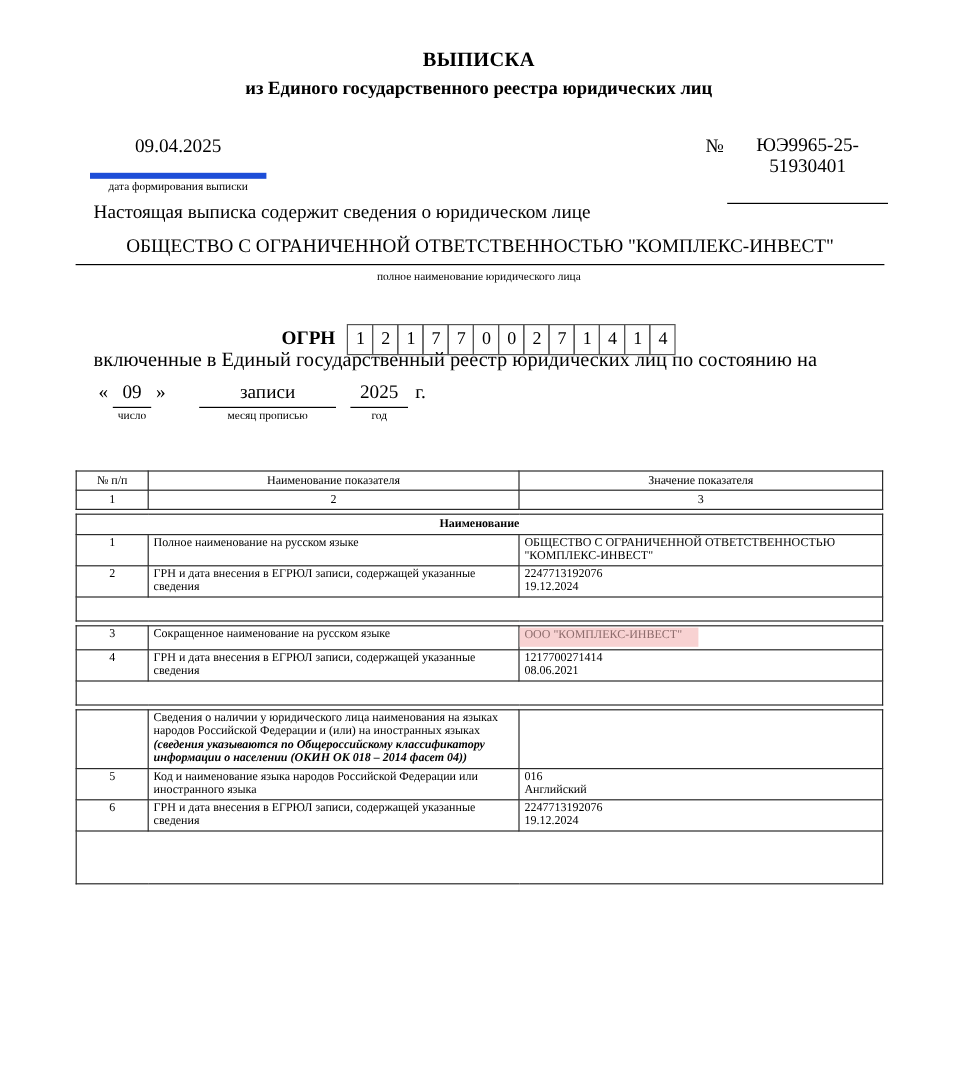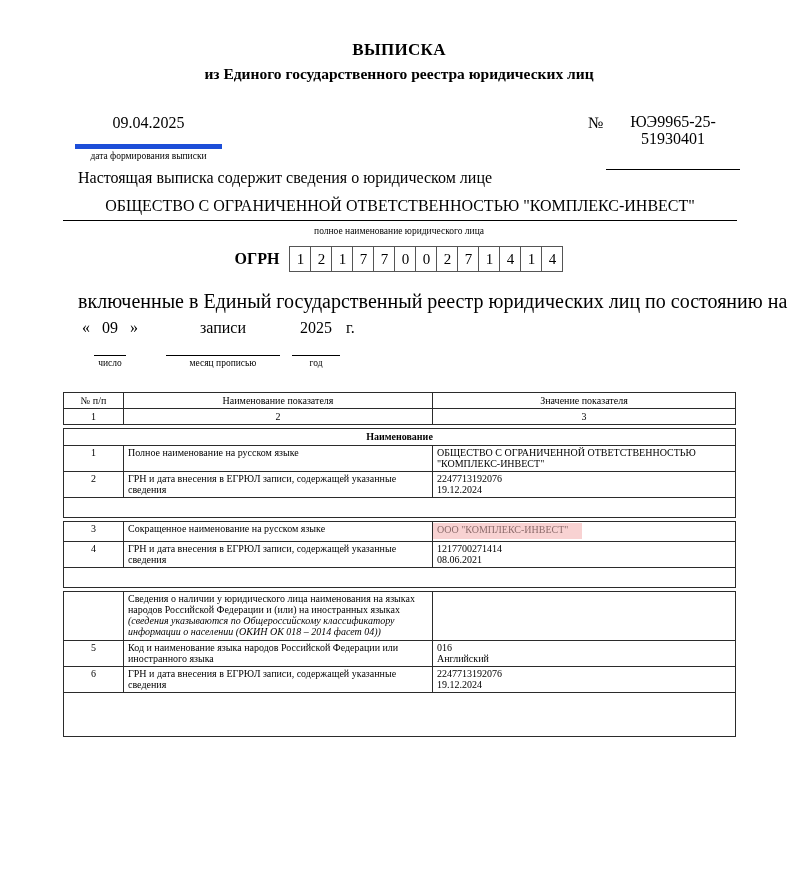--- a/index.html
+++ b/index.html
@@ -21,54 +21,54 @@
   .number-block { position:absolute; left:606px; top:85px; width:134px; text-align:center; }
   .number-value { font-size:16px; line-height:1.08; padding-bottom:21px; border-bottom:1px solid #000; }
 
   .intro-line { position:absolute; left:78px; top:141px; font-size:16px; }
 
   .company-block { position:absolute; left:63px; top:169px; width:674px;
                    text-align:center; border-bottom:1px solid #000; }
   .company-name { font-size:16px; padding-bottom:5px; }
   .company-caption { position:absolute; top:198px; left:0; width:100%; text-align:center; }
 
-  .ogrn-row { position:absolute; top:218px; left:0; width:100%;
+  .ogrn-row { position:absolute; top:242px; left:0; width:100%;
               display:flex; justify-content:center; align-items:center; }
   .ogrn-label { font-weight:bold; font-size:16px; margin-right:10px; }
   .ogrn-boxes { display:flex; }
   .ogrn-digit { width:20px; height:24px; border:1px solid #555; margin-left:-1px;
                 display:flex; align-items:center; justify-content:center; font-size:15px; }
   .ogrn-digit:first-child { margin-left:0; }
 
-  .included-line { position:absolute; left:78px; top:262px; font-size:20px; }
+  .included-line { position:absolute; left:78px; top:262px; font-size:17px; }
 
   .date-blanks { position:absolute; left:78px; top:291px; display:flex;
                  align-items:baseline; font-size:16px; }
   .q { margin:0 4px; }
   .blank { display:inline-flex; flex-direction:column; text-align:center; }
-  .blank-value { border-bottom:1px solid #000; padding-bottom:18px; }
+  .blank-value { border-bottom:1px solid #000; padding-bottom:2px; }
   .blank .small-caption { margin-top:2px; }
   .blank-day { width:32px; }
   .blank-month { width:114px; margin-left:24px; }
   .blank-year { width:48px; margin-left:12px; }
   .year-suffix { margin-left:6px; }
 
   .table-area { position:absolute; left:63px; top:364px; width:673px; }
   table { width:100%; border-collapse:collapse; table-layout:fixed;
           font-size:10px; line-height:1.12; }
   .t + .t { margin-top:3px; }
   td { border:1px solid #2b2b2b; padding:1px 4px 2px 4px; vertical-align:top; }
   .col-num { width:60px; }
   .col-name { width:309px; }
   .th-row td { text-align:center; padding:2px 4px; }
   .num-cell { text-align:center; }
   .section-row td { text-align:center; font-weight:bold; padding:2px 4px; }
   .spacer td { height:16px; }
   .spacer-tall td { height:40px; }
-  .note { font-style:italic; }
+  .note { font-style:italic;font-weight:bold; }
   .hl { background:#f8d2d2; color:#8d6c6c; display:inline-block;
         margin-left:-4px; padding:1px 14px 3px 4px; }
 </style>
 </head>
 <body>
 
 <div class="page">
 
   <div class="title">ВЫПИСКА</div>
   <div class="subtitle">из Единого государственного реестра юридических лиц</div>

